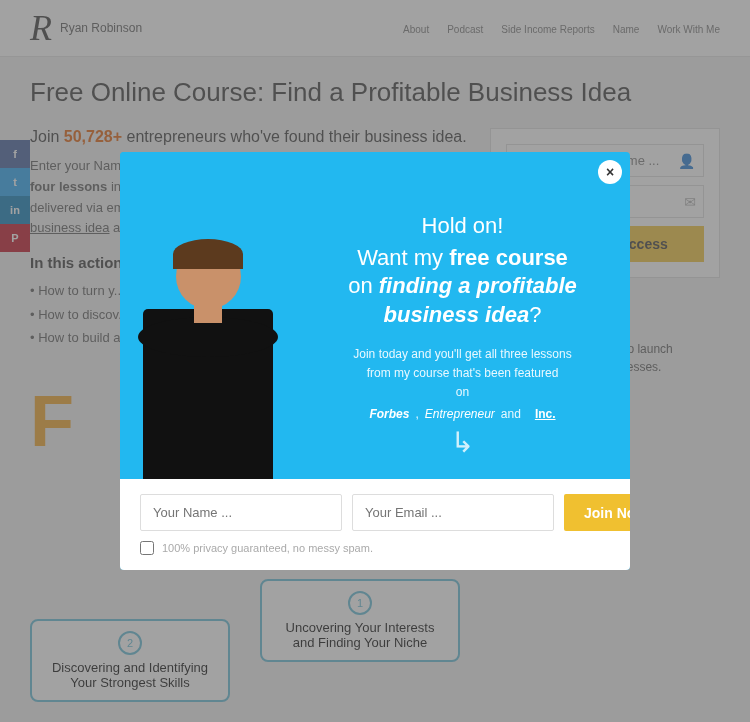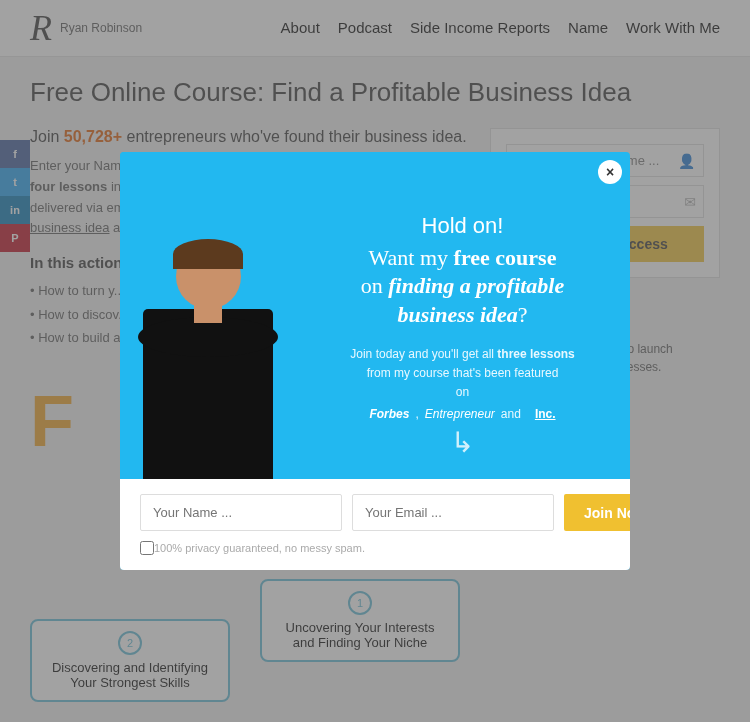--- a/index.html
+++ b/index.html
@@ -38,22 +38,22 @@
       color: #555;
       font-family: Arial, sans-serif;
     }
     .nav-links {
       display: flex;
       gap: 18px;
       list-style: none;
     }
     .nav-links a {
       font-family: Arial, sans-serif;
-      font-size: 15px;
-      color: #000000;
+      font-size: 10px;
+      color: #737373;
       text-decoration: none;
       text-align: right;
     }
 
     
     .main-content {
       background: #f0f0f0;
       padding: 20px 30px;
     }
 
@@ -287,36 +287,36 @@
 
     .modal-hold-on {
       font-family: Arial, sans-serif;
       font-size: 22px;
       font-weight: normal;
       margin-bottom: 5px;
       margin-top: 36px;
     }
 
     .modal-tagline {
-      font-family: Liberation Serif, serif;
+      font-family: Liberation Sans, sans-serif;
       font-size: 22px;
       line-height: 1.3;
       margin-bottom: 15px;
     }
     .modal-tagline .bold-white { font-weight: bold; }
     .modal-tagline .italic-white { font-style: italic; font-weight: bold; }
 
     .modal-sub {
       font-family: Arial, sans-serif;
       font-size: 12px;
       line-height: 1.6;
       color: #e8f8ff;
       margin-bottom: 5px;
     }
-    .modal-sub strong { font-weight: bold; }
+    .modal-sub strong { font-weight: normal; }
 
     .modal-publications {
       font-family: Arial, sans-serif;
       font-size: 12px;
       color: #e8f8ff;
       margin-bottom: 5px;
       display: flex;
       align-items: center;
       justify-content: center;
       gap: 6px;
@@ -369,21 +369,21 @@
       font-family: Arial, sans-serif;
       font-weight: bold;
       cursor: pointer;
       border-radius: 2px;
       white-space: nowrap;
     }
 
     .modal-privacy {
       display: flex;
       align-items: center;
-      gap: 0;
+      gap: 8px;
       font-family: Arial, sans-serif;
       font-size: 11px;
       color: #aaa;
     }
     .modal-privacy input[type=checkbox] {
       width: 14px;
       height: 14px;
     }
 
     

